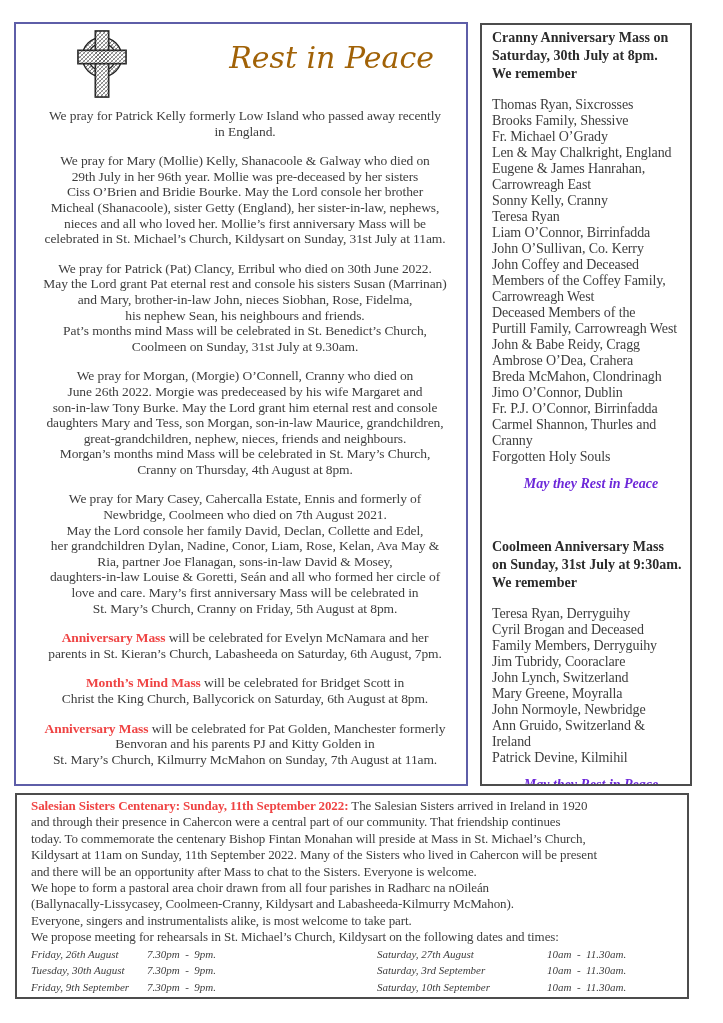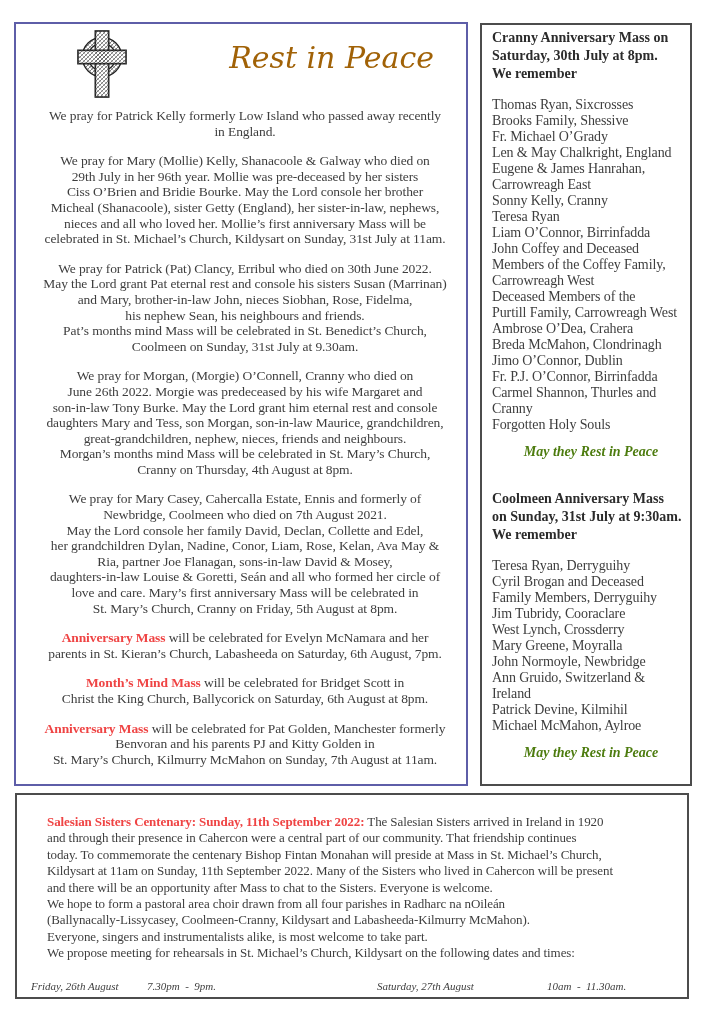--- a/index.html
+++ b/index.html
@@ -19,24 +19,24 @@
     font-family:"DejaVu Serif", serif; font-style:italic; font-size:30px; color:#a16207;
   }
 
   .rip-body { padding:6px 8px 0 16px; font-size:13.5px; line-height:15.6px; letter-spacing:-0.1px;text-align:center; }
   .para { margin:0 0 14px 0; white-space:pre-line; }
   b, strong { font-weight:bold; color:#ef4444; }
 
   .side-heading { font-weight:bold; font-size:14px; line-height:18px; white-space:pre-line; color:#2b2b2b; margin:0 0 14px 0; }
   .names { font-size:14px; line-height:16px; letter-spacing:-0.1px; }
   .names > div { white-space:pre-line; }
-  .rip-footer { text-align:center; font-weight:bold; font-style:italic; font-size:14px; margin-top:11px; color:#4d7c0f; }
-  .section2 { margin-top:30px; }
+  .rip-footer { text-align:center; font-weight:bold; font-style:italic; font-size:14px; margin-top:11px; color:#6d28d9; }
+  .section2 { margin-top:46px; }
 
-  .cent-body { margin:16px; font-size:13px; line-height:16.4px; white-space:pre-line; letter-spacing:-0.1px; }
+  .cent-body { margin:0; font-size:13px; line-height:16.4px; white-space:pre-line; letter-spacing:-0.1px; }
   .sched { display:grid; grid-template-columns:116px 230px 170px 1fr; font-size:11px; line-height:16.8px;font-style:italic; }
   .sched > div { white-space:pre; overflow:hidden; }
 </style>
 </head>
 <body>
 
 <div class="page">
 
   <div class="box left-box">
     <div class="rip-header">
@@ -108,52 +108,53 @@
       <div class="names">
         <div>Thomas Ryan, Sixcrosses</div>
         <div>Brooks Family, Shessive</div>
         <div>Fr. Michael O’Grady</div>
         <div>Len &amp; May Chalkright, England</div>
         <div>Eugene &amp; James Hanrahan,
 Carrowreagh East</div>
         <div>Sonny Kelly, Cranny</div>
         <div>Teresa Ryan</div>
         <div>Liam O’Connor, Birrinfadda</div>
+        <div>John O’Sullivan, Co. Kerry</div>
         <div>John Coffey and Deceased
 Members of the Coffey Family,
 Carrowreagh West</div>
         <div>Deceased Members of the
 Purtill Family, Carrowreagh West</div>
+        <div>John &amp; Babe Reidy, Cragg</div>
         <div>Ambrose O’Dea, Crahera</div>
         <div>Breda McMahon, Clondrinagh</div>
         <div>Jimo O’Connor, Dublin</div>
         <div>Fr. P.J. O’Connor, Birrinfadda</div>
         <div>Carmel Shannon, Thurles and
 Cranny</div>
         <div>Forgotten Holy Souls</div>
       </div>
       <div class="rip-footer">May they Rest in Peace</div>
     </div>
 
     <div class="section2">
       <div class="side-heading">Coolmeen Anniversary Mass
 on Sunday, 31st July at 9:30am.
 We remember</div>
       <div class="names">
         <div>Teresa Ryan, Derryguihy</div>
         <div>Cyril Brogan and Deceased
 Family Members, Derryguihy</div>
         <div>Jim Tubridy, Cooraclare</div>
-        <div>West Lynch, Crossderry</div>
+        <div>John Lynch, Switzerland</div>
         <div>Mary Greene, Moyralla</div>
         <div>John Normoyle, Newbridge</div>
         <div>Ann Gruido, Switzerland &amp;
 Ireland</div>
         <div>Patrick Devine, Kilmihil</div>
-        <div>Michael McMahon, Aylroe</div>
       </div>
       <div class="rip-footer">May they Rest in Peace</div>
     </div>
   </div>
 
   <div class="box bottom-box">
     <p class="cent-body"><b>Salesian Sisters Centenary: Sunday, 11th September 2022:</b><span> The Salesian Sisters arrived in Ireland in 1920
 and through their presence in Cahercon were a central part of our community.  That friendship continues
 today.  To commemorate the centenary Bishop Fintan Monahan will preside at Mass in St. Michael’s Church,
 Kildysart at 11am on Sunday, 11th September 2022.  Many of the Sisters who lived in Cahercon will be present

